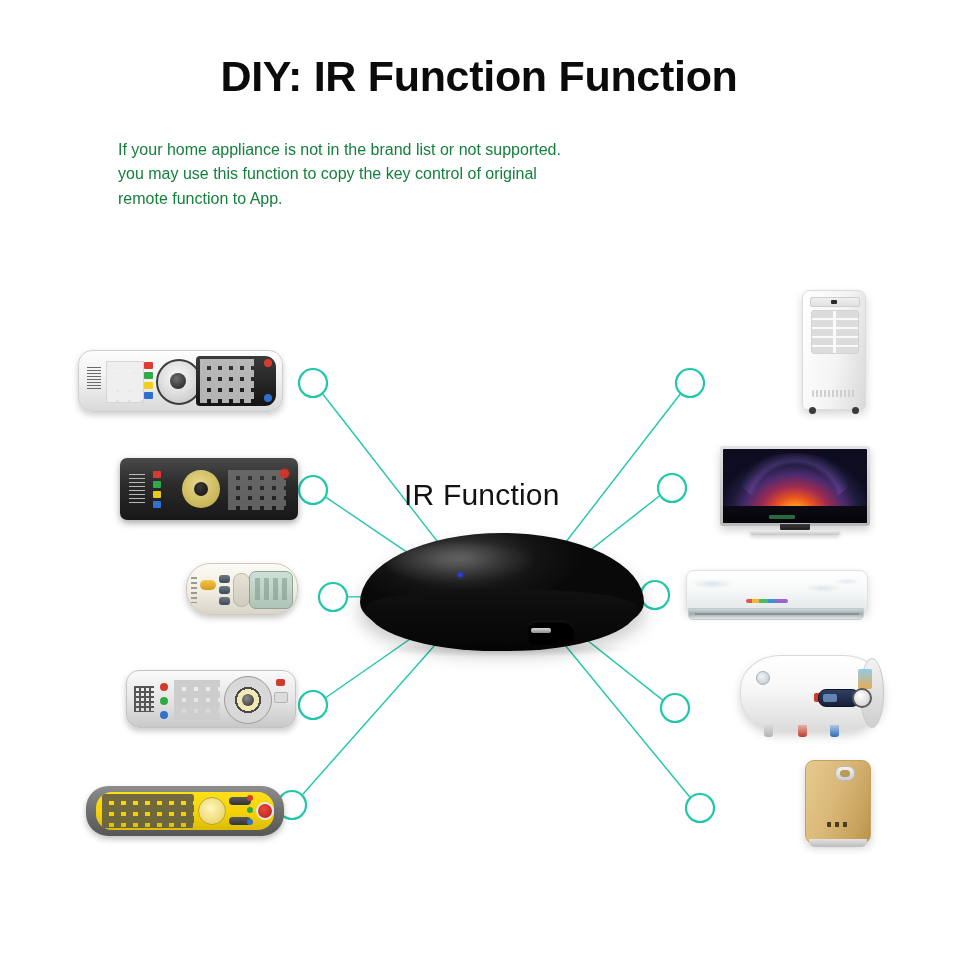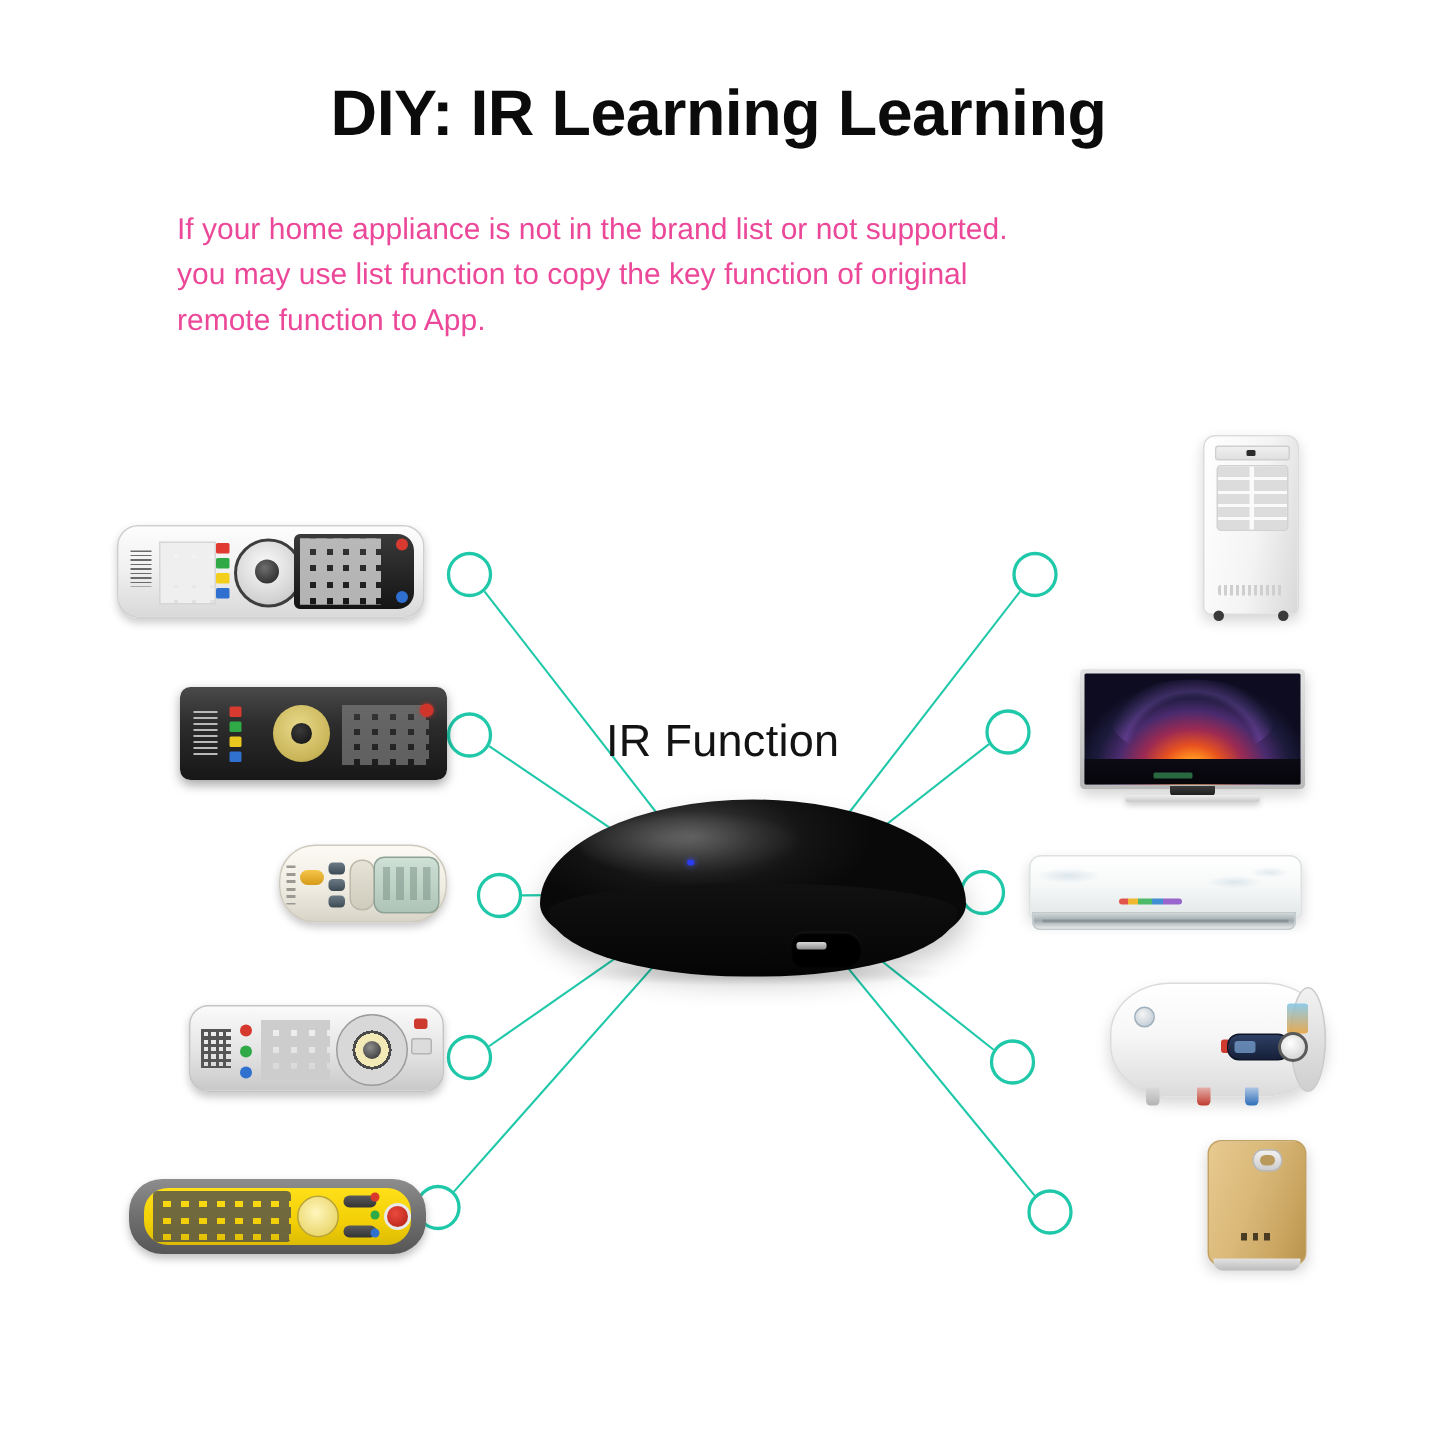--- a/index.html
+++ b/index.html
@@ -11,21 +11,21 @@
   #stage{position:absolute;left:0;top:0;width:958px;height:958px;}
 
   
   .title{
     position:absolute;left:0;top:52px;width:958px;text-align:center;
     font-size:43px;font-weight:bold;color:#0b0b0b;
     letter-spacing:-0.3px;font-family:"Liberation Sans",sans-serif;
   }
   .body-copy{
     position:absolute;left:118px;top:138px;width:760px;
-    font-size:20px;color:#ec4899;line-height:1.52;
+    font-size:16px;color:#15803d;line-height:1.52;
     font-family:"Liberation Sans",sans-serif;
   }
   .body-copy div{white-space:nowrap;}
 
   .hub-label{
     position:absolute;left:404px;top:478px;width:220px;
     font-size:30px;color:#131313;font-weight:400;
     font-family:"Liberation Sans",sans-serif;letter-spacing:0.2px;
   }
 
@@ -291,25 +291,25 @@
   .ap .ctrl{position:absolute;left:22px;bottom:17px;width:22px;height:5px;
     background:repeating-linear-gradient(90deg,#4a3c22 0 4px,transparent 4px 8px);border-radius:1px;}
   .ap .base{position:absolute;left:4px;bottom:-3px;width:58px;height:8px;border-radius:0 0 6px 6px;
     background:linear-gradient(180deg,#e2e2e2,#bcbcbc);}
 </style>
 </head>
 <body>
 
 <div id="stage">
 
-  <div class="title">DIY: IR Learning Learning</div>
+  <div class="title">DIY: IR Function Function</div>
 
   <div class="body-copy">
     <div>If your home appliance is not in the brand list or not supported.</div>
-    <div>you may use list function to copy the key function of original</div>
+    <div>you may use this function to copy the key control of original</div>
     <div>remote function to App.</div>
   </div>
 
   <svg id="wires" viewBox="0 0 958 958">
     <g id="wire-lines" stroke="#1fc8a9" stroke-width="1.4" fill="none">
         <line x1="322.9556452510141" y1="394.2198541717778" x2="463.50483836274543" y2="575.0562722126814" stroke="#1fc8a9" stroke-width="1.4"></line>
         <line x1="326.08286595855935" y1="497.33748037887455" x2="451.41291829357056" y2="582.3033699594341" stroke="#1fc8a9" stroke-width="1.4"></line>
         <line x1="347.999737411048" y1="596.9112441573311" x2="444.00101534394787" y2="596.165677572982" stroke="#1fc8a9" stroke-width="1.4"></line>
         <line x1="325.9939282165571" y1="697.5061472190226" x2="451.75681089597936" y2="609.9885251911577" stroke="#1fc8a9" stroke-width="1.4"></line>
         <line x1="302.6318855233391" y1="794.4187425029625" x2="460.89004264308875" y2="615.7516806611367" stroke="#1fc8a9" stroke-width="1.4"></line>

